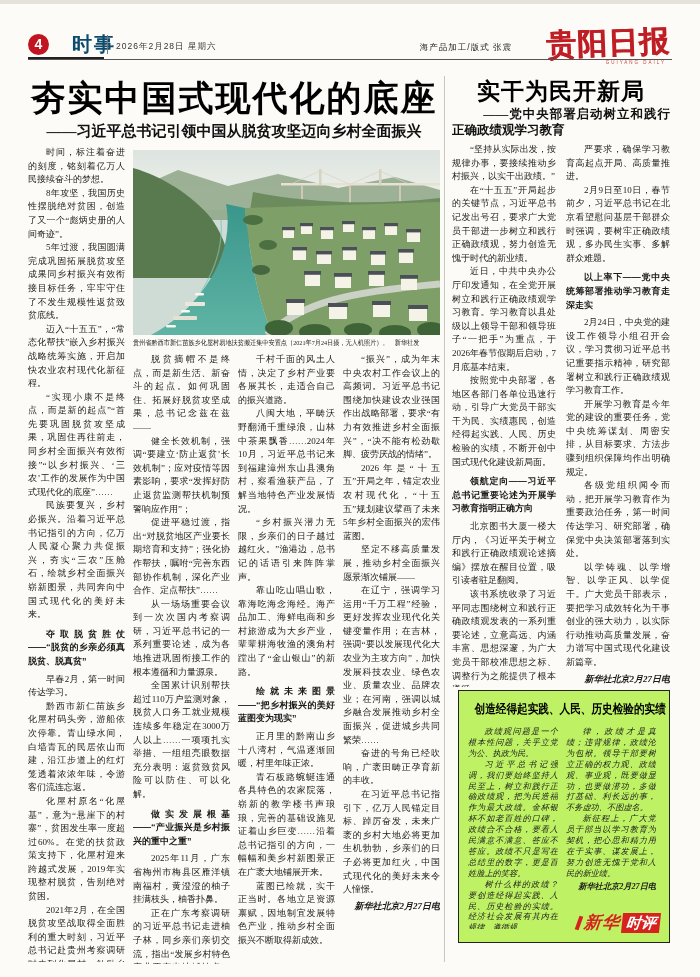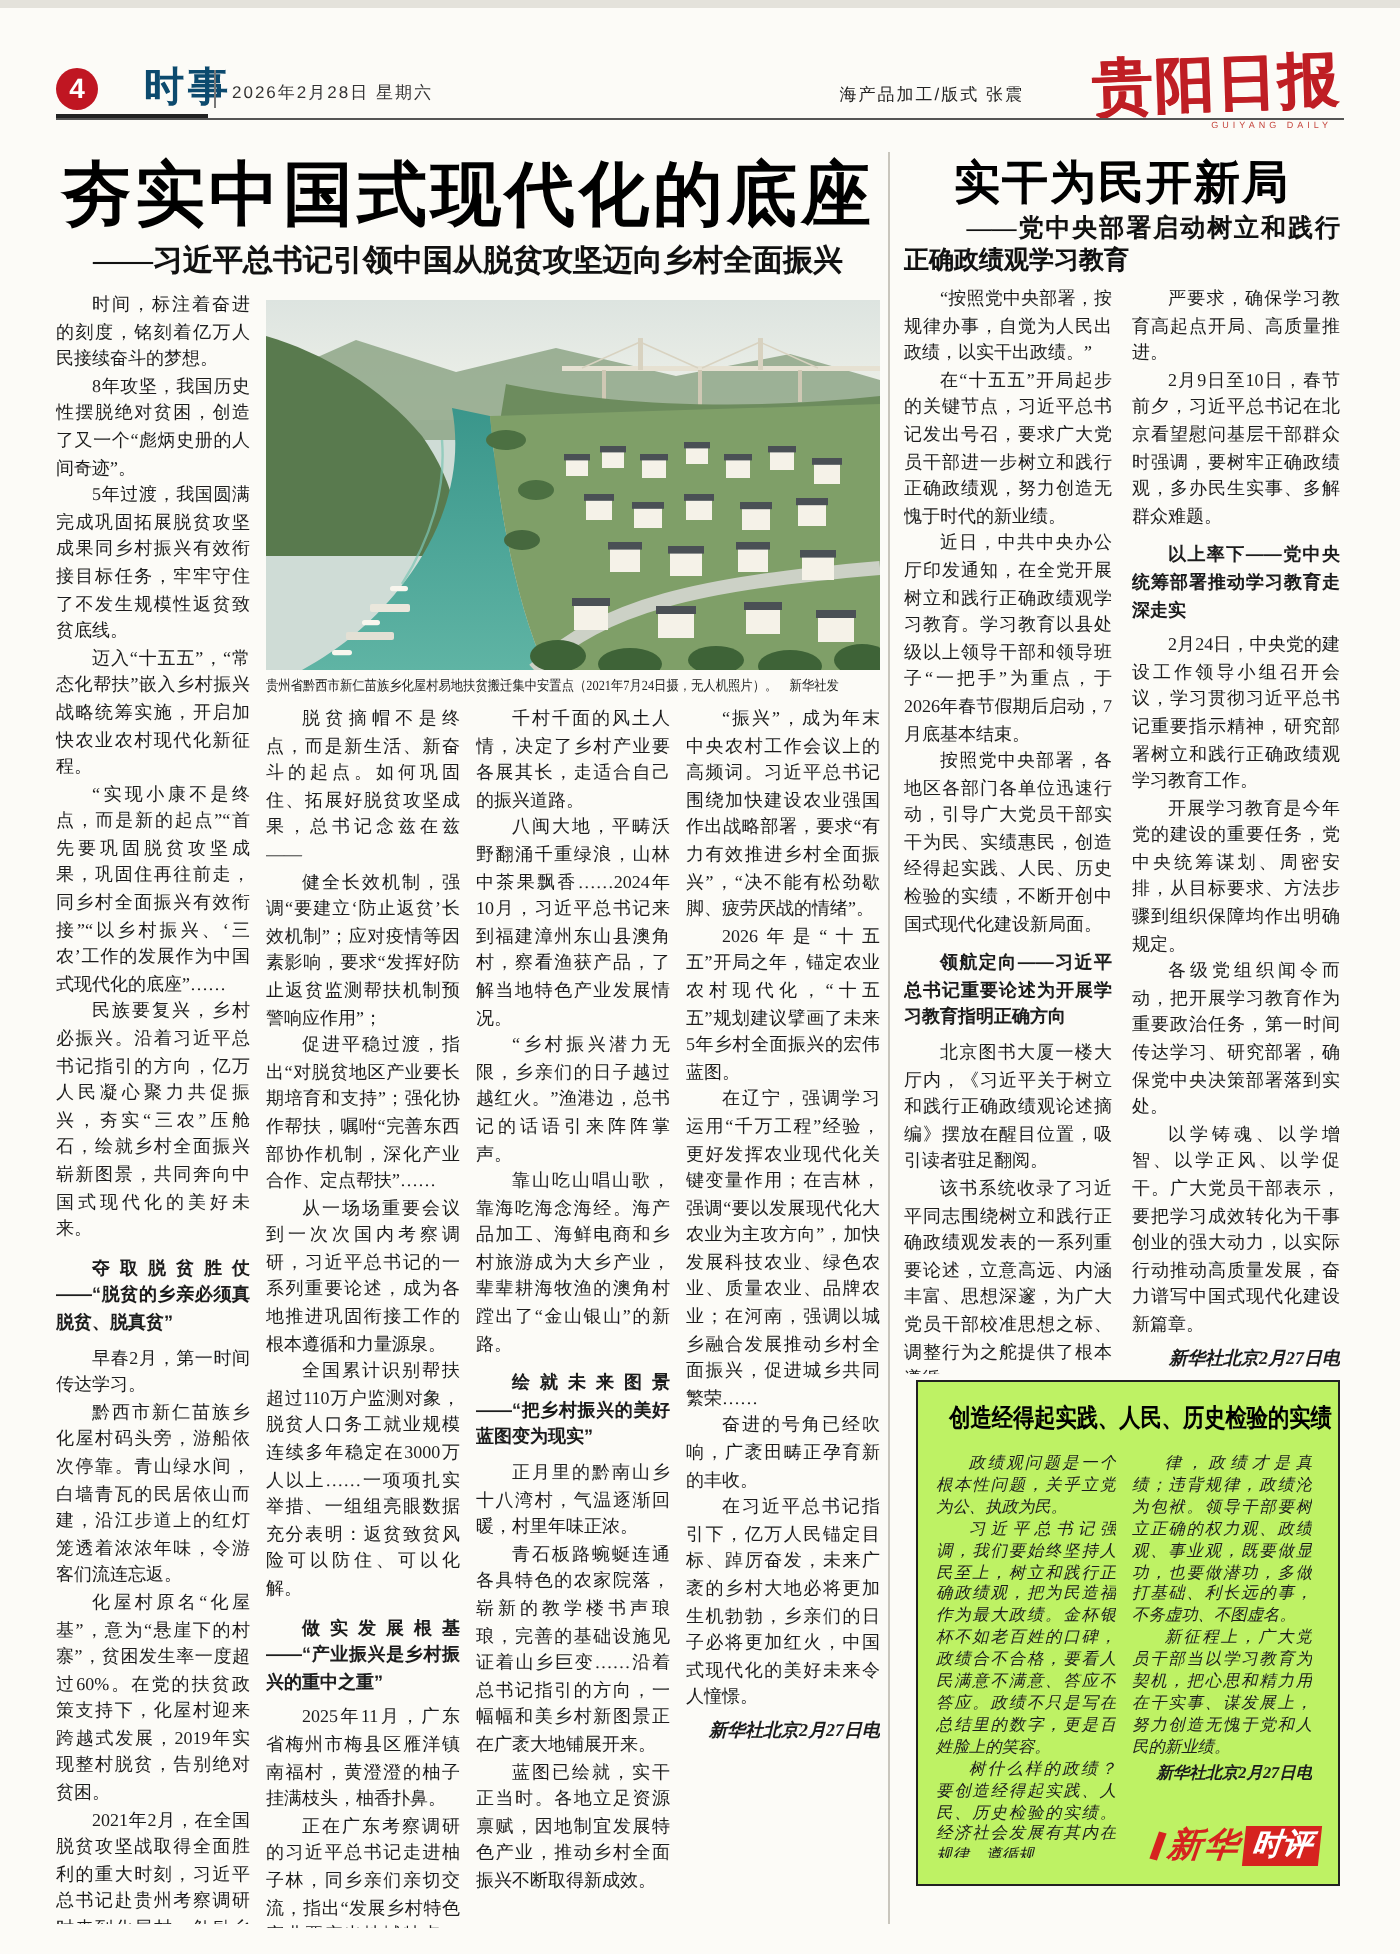--- a/index.html
+++ b/index.html
@@ -206,30 +206,31 @@
       <p>“乡村振兴潜力无限，乡亲们的日子越过越红火。”渔港边，总书记的话语引来阵阵掌声。</p>
       <p>靠山吃山唱山歌，靠海吃海念海经。海产品加工、海鲜电商和乡村旅游成为大乡产业，辈辈耕海牧渔的澳角村蹚出了“金山银山”的新路。</p>
       <p class="sec-head">绘就未来图景——“把乡村振兴的美好蓝图变为现实”</p>
       <p>正月里的黔南山乡十八湾村，气温逐渐回暖，村里年味正浓。</p>
       <p>青石板路蜿蜒连通各具特色的农家院落，崭新的教学楼书声琅琅，完善的基础设施见证着山乡巨变……沿着总书记指引的方向，一幅幅和美乡村新图景正在广袤大地铺展开来。</p>
       <p>蓝图已绘就，实干正当时。各地立足资源禀赋，因地制宜发展特色产业，推动乡村全面振兴不断取得新成效。</p>
     </div>
   <div class="col c4">
       <p>“振兴”，成为年末中央农村工作会议上的高频词。习近平总书记围绕加快建设农业强国作出战略部署，要求“有力有效推进乡村全面振兴”，“决不能有松劲歇脚、疲劳厌战的情绪”。</p>
       <p>2026年是“十五五”开局之年，锚定农业农村现代化，“十五五”规划建议擘画了未来5年乡村全面振兴的宏伟蓝图。</p>
+      <p>坚定不移高质量发展，推动乡村全面振兴愿景渐次铺展——</p>
       <p>在辽宁，强调学习运用“千万工程”经验，更好发挥农业现代化关键变量作用；在吉林，强调“要以发展现代化大农业为主攻方向”，加快发展科技农业、绿色农业、质量农业、品牌农业；在河南，强调以城乡融合发展推动乡村全面振兴，促进城乡共同繁荣……</p>
       <p>奋进的号角已经吹响，广袤田畴正孕育新的丰收。</p>
       <p>在习近平总书记指引下，亿万人民锚定目标、踔厉奋发，未来广袤的乡村大地必将更加生机勃勃，乡亲们的日子必将更加红火，中国式现代化的美好未来令人憧憬。</p>
       <p class="dateline">新华社北京2月27日电</p>
     </div>
 
   <div class="r-headline">实干为民开新局</div>
   <div class="r-subtitle">——党中央部署启动树立和践行正确政绩观学习教育</div>
   <div class="col r1">
-      <p>“按照党中央部署，按规律办事，自觉为人民出政绩，以实干出政绩。”</p>
+      <p>“坚持从实际出发，按规律办事，要接续推动乡村振兴，以实干出政绩。”</p>
       <p>在“十五五”开局起步的关键节点，习近平总书记发出号召，要求广大党员干部进一步树立和践行正确政绩观，努力创造无愧于时代的新业绩。</p>
       <p>近日，中共中央办公厅印发通知，在全党开展树立和践行正确政绩观学习教育。学习教育以县处级以上领导干部和领导班子“一把手”为重点，于2026年春节假期后启动，7月底基本结束。</p>
       <p>按照党中央部署，各地区各部门各单位迅速行动，引导广大党员干部实干为民、实绩惠民，创造经得起实践、人民、历史检验的实绩，不断开创中国式现代化建设新局面。</p>
       <p class="sec-head">领航定向——习近平总书记重要论述为开展学习教育指明正确方向</p>
       <p>北京图书大厦一楼大厅内，《习近平关于树立和践行正确政绩观论述摘编》摆放在醒目位置，吸引读者驻足翻阅。</p>
       <p>该书系统收录了习近平同志围绕树立和践行正确政绩观发表的一系列重要论述，立意高远、内涵丰富、思想深邃，为广大党员干部校准思想之标、调整行为之舵提供了根本遵循。</p>
     </div>
   <div class="col r2">
       <p>严要求，确保学习教育高起点开局、高质量推进。</p>
       <p>2月9日至10日，春节前夕，习近平总书记在北京看望慰问基层干部群众时强调，要树牢正确政绩观，多办民生实事、多解群众难题。</p>

